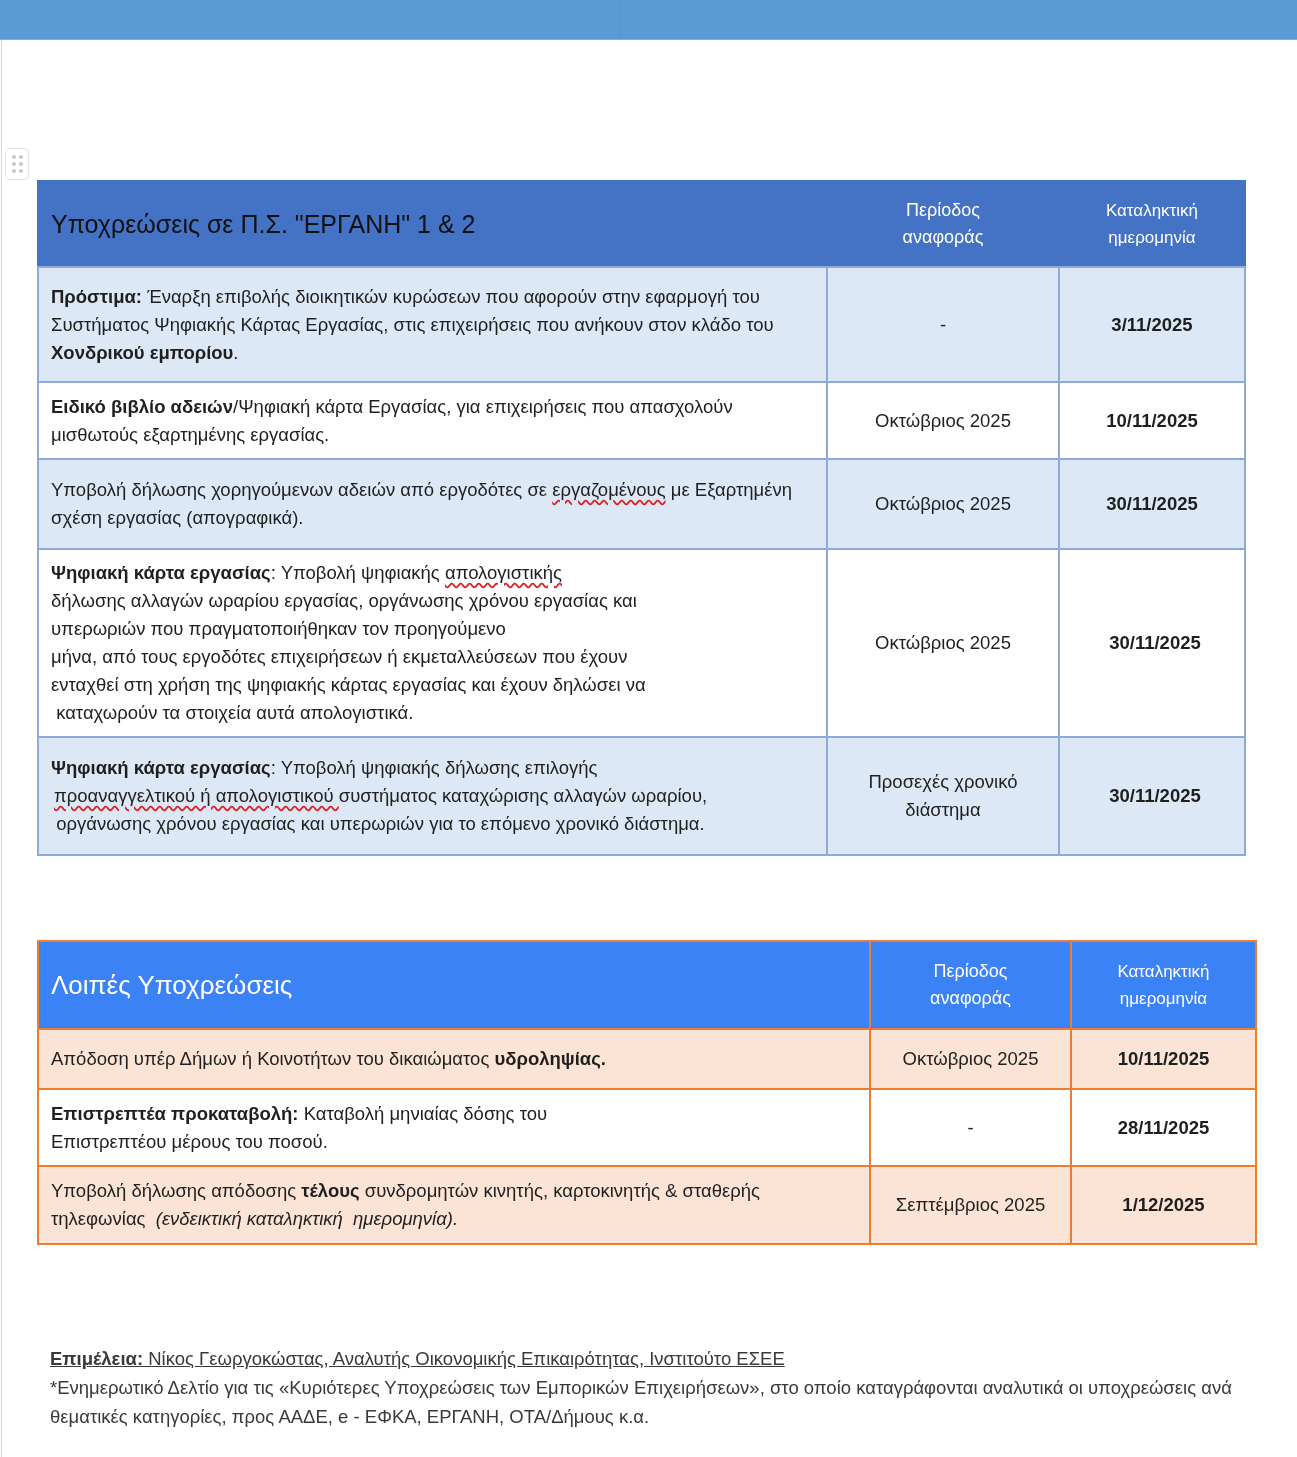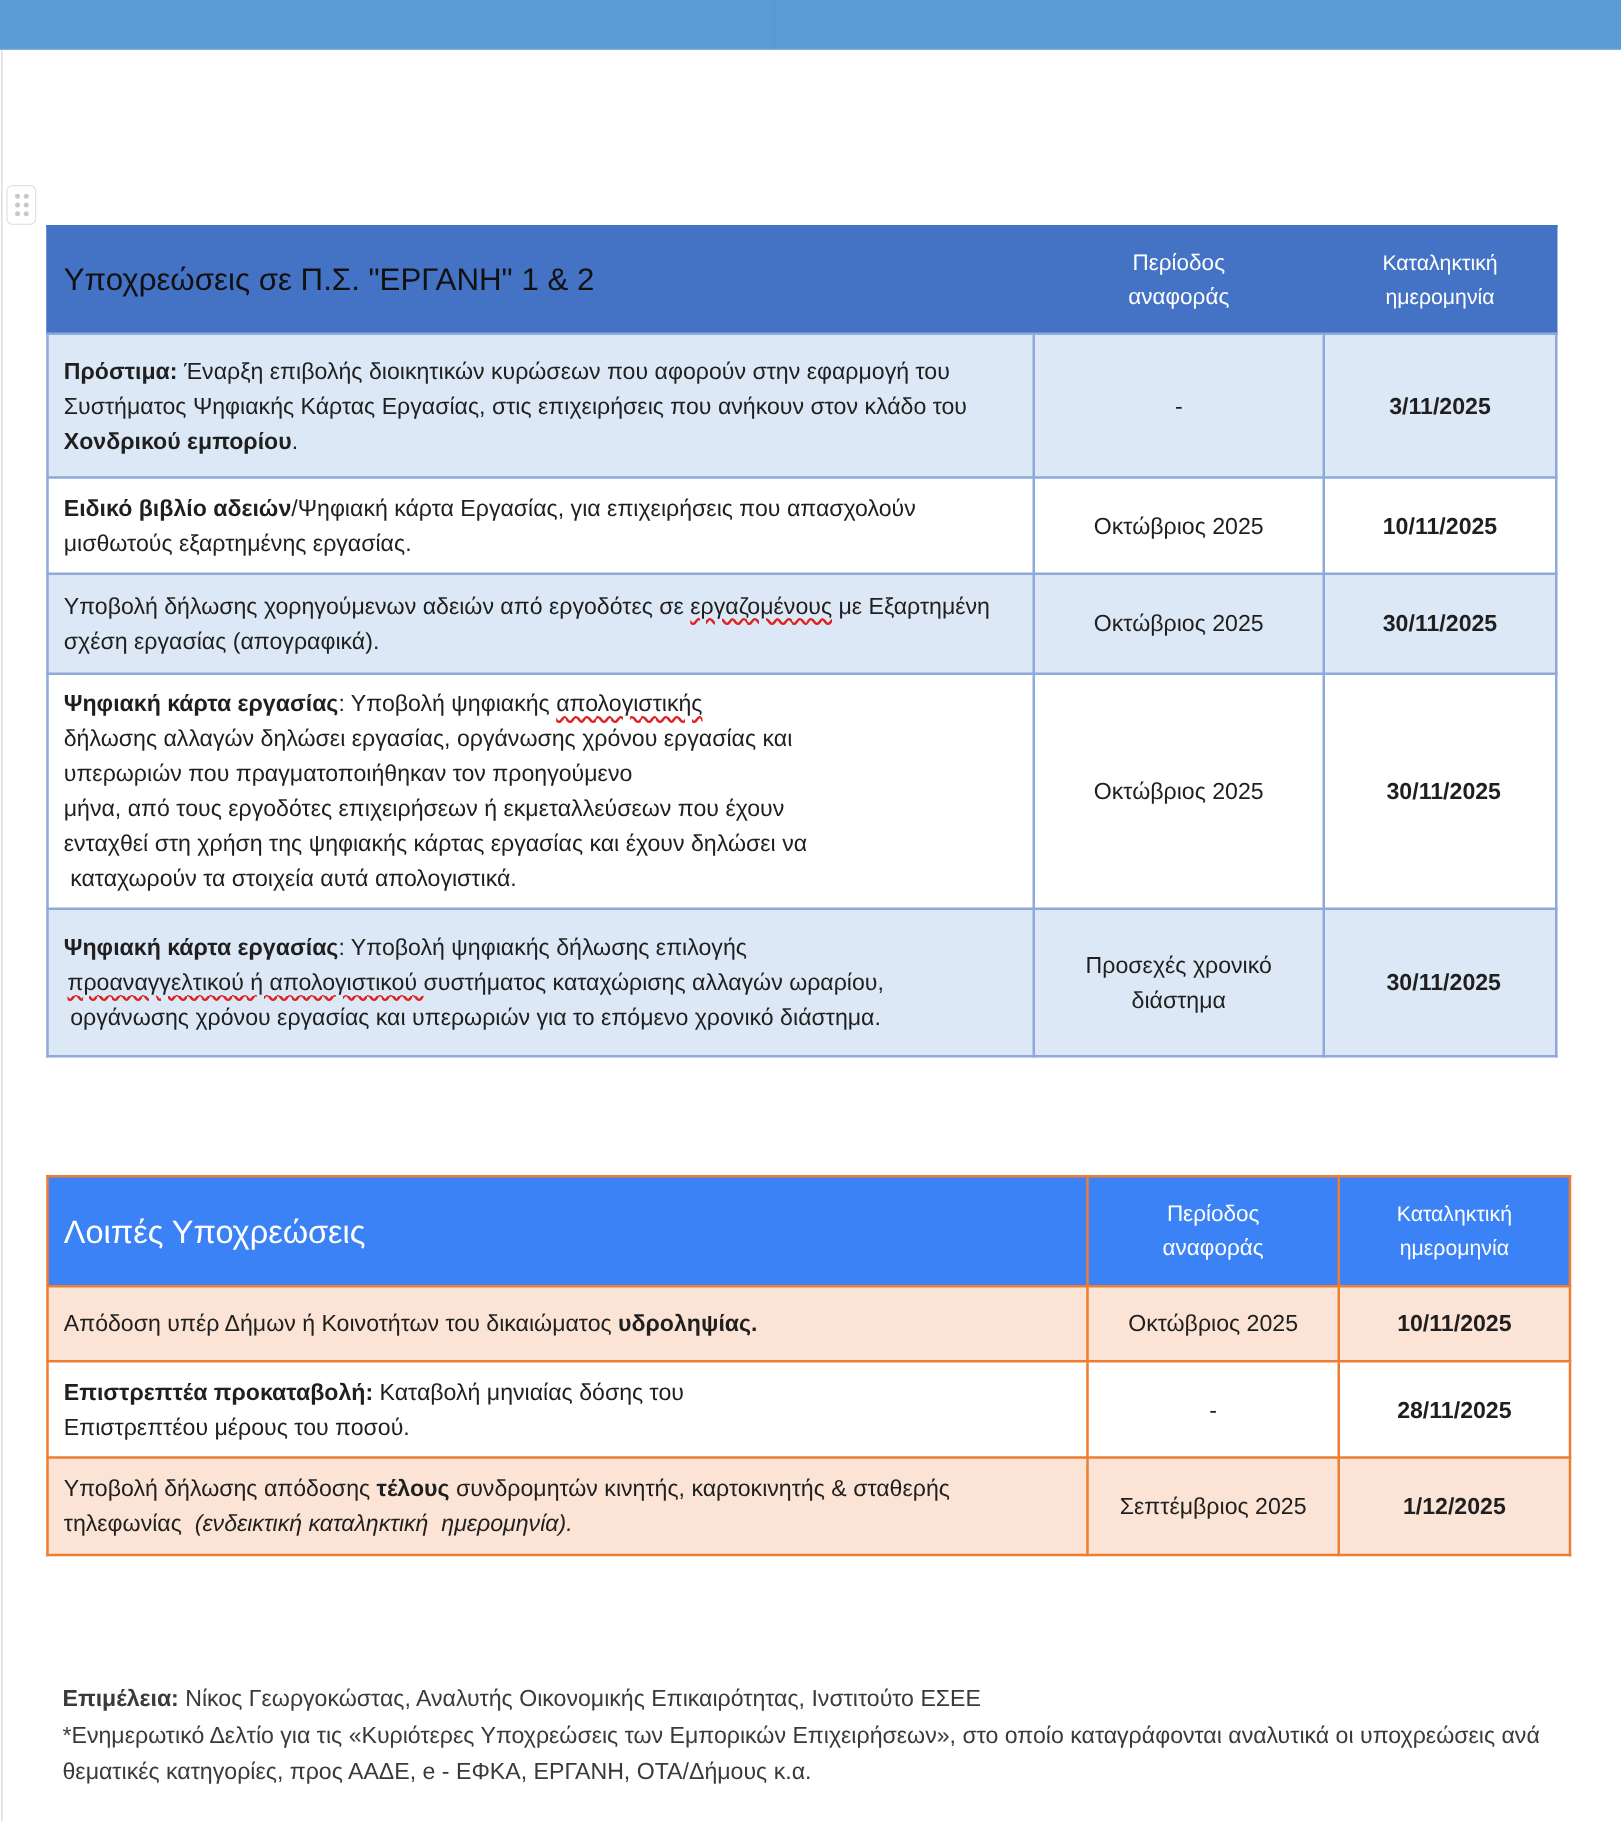--- a/index.html
+++ b/index.html
@@ -58,21 +58,21 @@
 
     .b { font-weight: bold; }
     .i { font-style: italic; }
     .u { }
     .sq { text-decoration: underline wavy #d22; text-underline-offset: 3px; }
 
     .footer {
       position: absolute; left: 50px; top: 1344px; width: 1200px;
       font-size: 18.5px; line-height: 29px; color: #3a3a3a;
     }
-    .footer .credit { }
+    .footer .credit { text-decoration: underline; }
   </style>
 </head>
 <body>
 
 <div class="topbar">
   <div class="divider"></div>
 </div>
 <div class="left-rule"></div>
 
 <div class="drag-handle">
@@ -112,32 +112,32 @@
   </tr>
 
   <tr class="plain" style="height:77px">
     <td class="desc">
       <span class="b">Ειδικό βιβλίο αδειών</span><span>/Ψηφιακή κάρτα Εργασίας, για επιχειρήσεις που απασχολούν μισθωτούς εξαρτημένης εργασίας.</span>
     </td>
     <td class="period">Οκτώβριος 2025</td>
     <td class="date">10/11/2025</td>
   </tr>
 
-  <tr class="shade" style="height:80px">
+  <tr class="shade" style="height:90px">
     <td class="desc">
       <span>Υποβολή δήλωσης χορηγούμενων αδειών από εργοδότες σε </span><span class="sq">εργαζομένους</span><span> με Εξαρτημένη σχέση εργασίας (απογραφικά).</span>
     </td>
     <td class="period">Οκτώβριος 2025</td>
     <td class="date">30/11/2025</td>
   </tr>
 
   <tr class="plain" style="height:188px">
     <td class="desc">
       <div><span class="b">Ψηφιακή κάρτα εργασίας</span><span>: Υποβολή ψηφιακής </span><span class="u sq">απολογιστικής</span></div>
-      <div><span class="u">δήλωσης </span><span>αλλαγών δηλώσει εργασίας, οργάνωσης χρόνου εργασίας και</span></div>
+      <div><span class="u">δήλωσης </span><span>αλλαγών ωραρίου εργασίας, οργάνωσης χρόνου εργασίας και</span></div>
       <div>υπερωριών που πραγματοποιήθηκαν τον προηγούμενο</div>
       <div>μήνα, από τους  εργοδότες επιχειρήσεων ή εκμεταλλεύσεων που έχουν</div>
       <div>ενταχθεί στη χρήση της ψηφιακής κάρτας εργασίας και έχουν δηλώσει να</div>
       <div style="white-space:pre"> καταχωρούν τα στοιχεία αυτά απολογιστικά.</div>
     </td>
     <td class="period">Οκτώβριος 2025</td>
     <td class="date" style="padding-left:14px">30/11/2025</td>
   </tr>
 
   <tr class="shade" style="height:118px">

